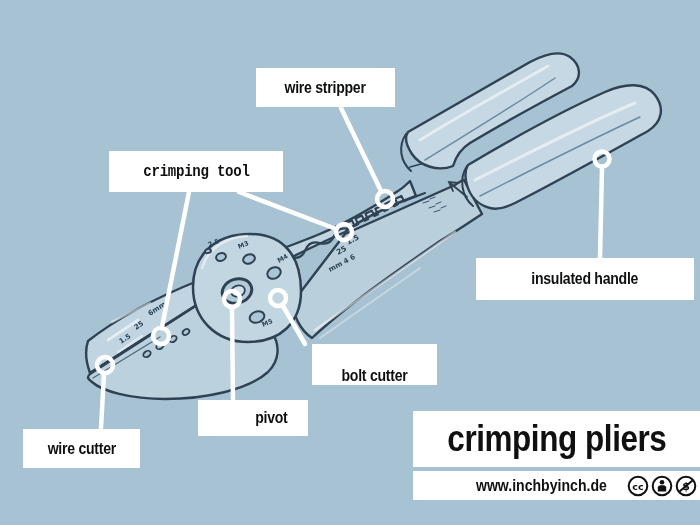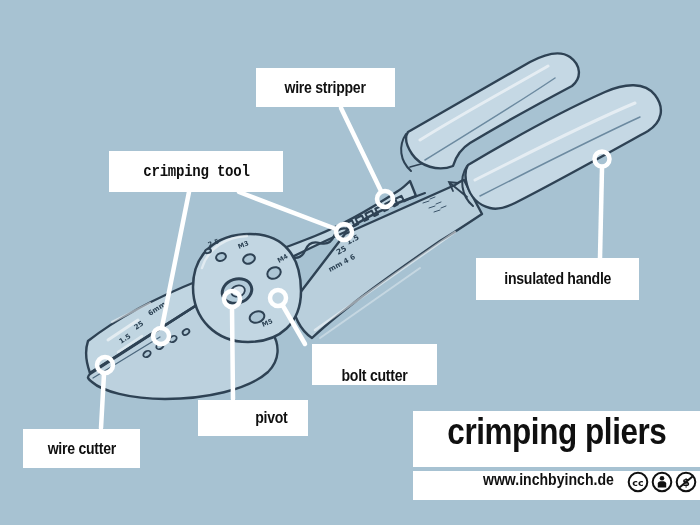--- a/index.html
+++ b/index.html
@@ -19,33 +19,33 @@
     font-weight:bold;
     font-size:16px;
     letter-spacing:-0.3px;
     white-space:nowrap;
   }
   .callout-label .cond{display:inline-block;transform:scaleX(0.88);}
   .title-box{
     position:absolute;
     background:#ffffff;
     color:#101010;
-    display:flex;justify-content:center;
+    display:flex;align-items:center;justify-content:center;
     font-weight:bold;
     font-size:37px;
     letter-spacing:-0.5px;
     white-space:nowrap;
   }
   .title-box .cond{display:inline-block;transform:scaleX(0.85);}
   .footer-box{
     position:absolute;
     background:#ffffff;
     color:#101010;
-    display:flex;align-items:flex-start;justify-content:flex-end;
-    gap:4px;
+    display:flex;align-items:center;justify-content:flex-end;
+    gap:11px;
     font-weight:bold;
     font-size:16px;
     padding-right:3px;
     box-sizing:border-box;
     white-space:nowrap;
   }
   .footer-box .cond{display:inline-block;transform:scaleX(0.88);}
   .license-icons{display:flex;align-items:center;gap:2px;}
   .mk{fill:#2c4254;font-family:"DejaVu Sans", sans-serif;font-weight:bold;}
 </style>
@@ -213,21 +213,21 @@
   </svg>
 
   <div class="callout-label" style="left:256px;top:68px;width:139px;height:39px;">
     <span class="cond">wire stripper</span>
   </div>
 
   <div class="callout-label" style="left:109px;top:151px;width:174px;height:41px;font-family:Liberation Mono, monospace;">
     <span class="cond">crimping tool</span>
   </div>
 
-  <div class="callout-label" style="left:476px;top:258px;width:163px;height:42px;">
+  <div class="callout-label" style="left:476px;top:258px;width:218px;height:42px;">
     <span class="cond">insulated handle</span>
   </div>
 
   <div class="callout-label" style="left:312px;top:344px;width:125px;height:41px;align-items:flex-end;">
     <span class="cond">bolt cutter</span>
   </div>
 
   <div class="callout-label" style="left:198px;top:400px;width:74px;height:36px;padding-left:36px;">
     <span class="cond">pivot</span>
   </div>

